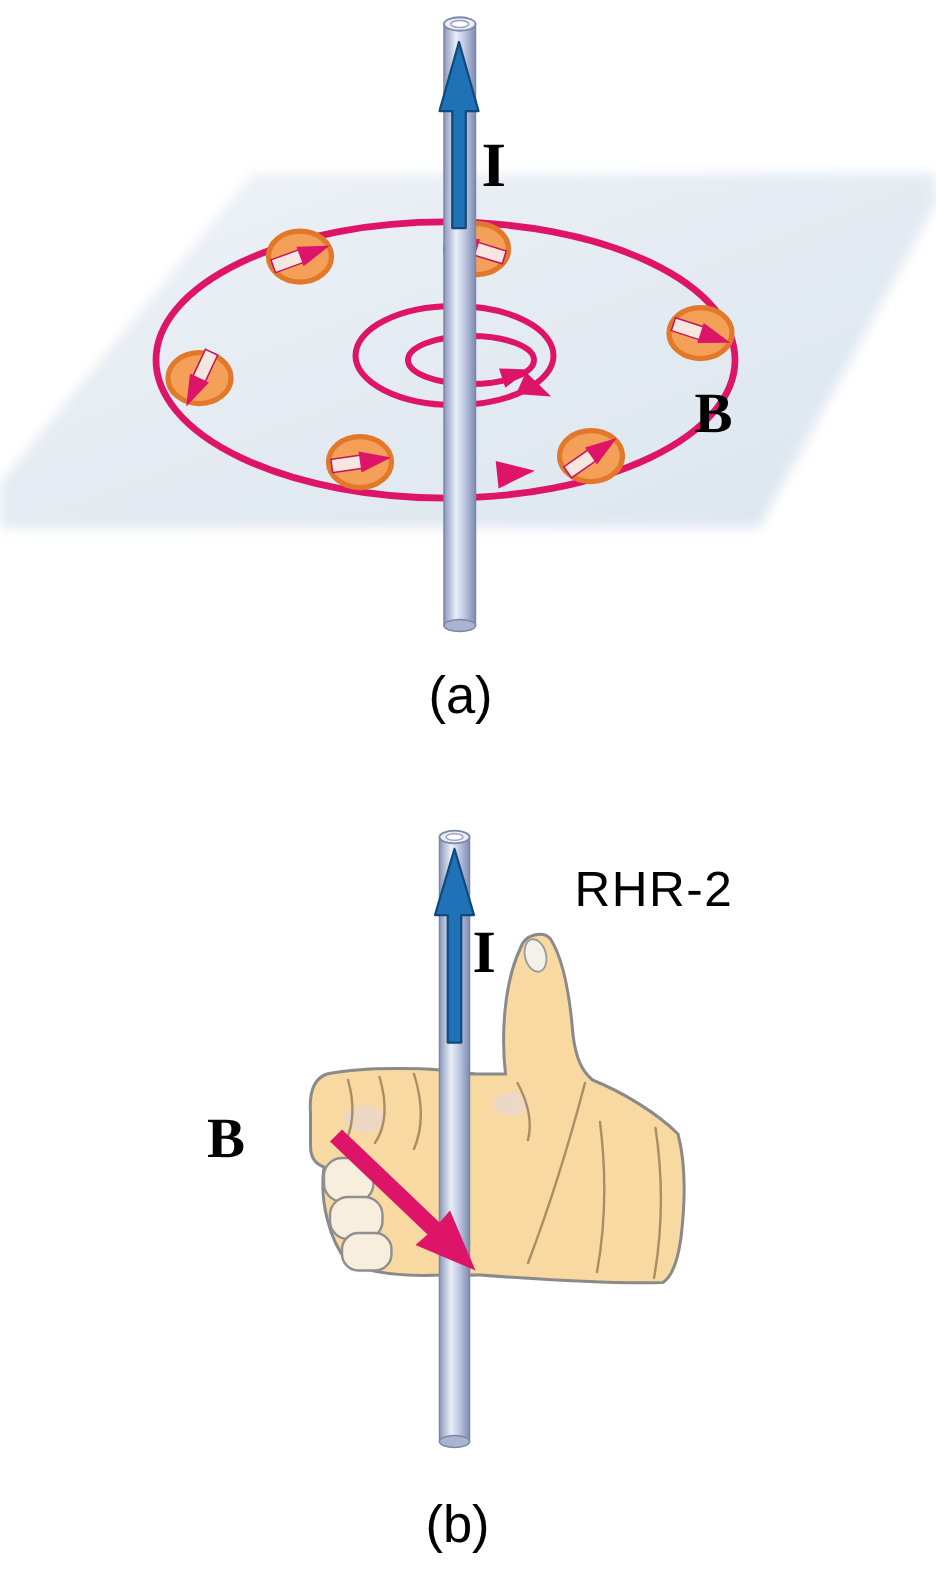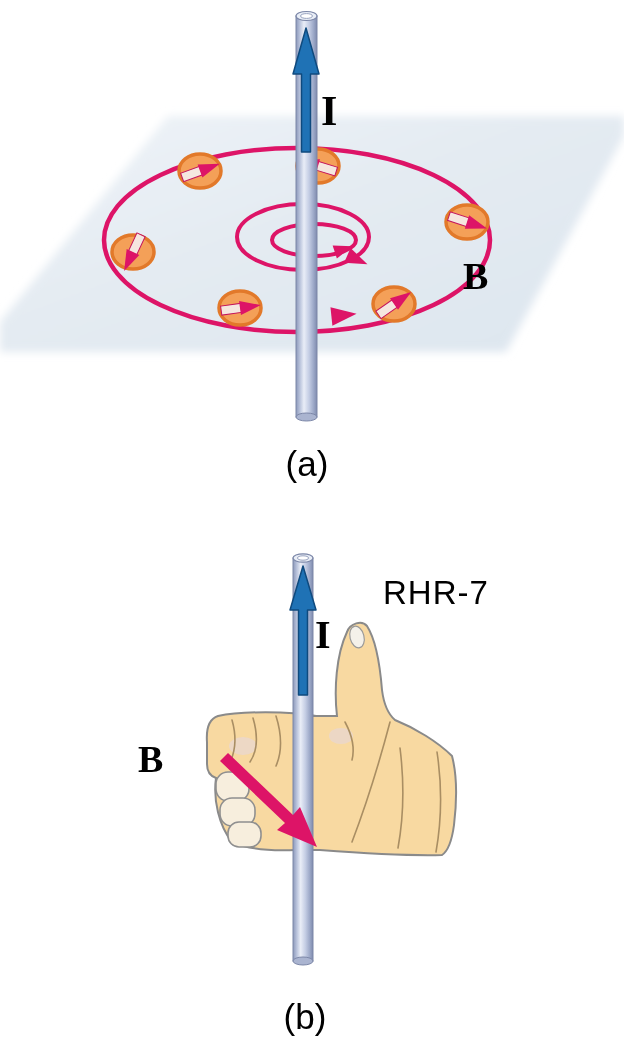--- a/index.html
+++ b/index.html
@@ -165,18 +165,18 @@
 
     <polygon points="303,566 316,610 307.5,610 307.5,695 298.5,695 298.5,610 290,610" fill="#1f72b5" stroke="#0f4a7e" stroke-width="1.5" stroke-linejoin="round"></polygon>
 
     <polygon points="228,753 293,815 300,807 317,847 277,830 285,823 220,761" fill="#dd1467"></polygon>
   </svg>
 
   <div class="lbl lbl-serif lbl-current-a">I</div>
   <div class="lbl lbl-serif lbl-field-a">B</div>
   <div class="lbl lbl-sans caption-a">(a)</div>
 
-  <div class="lbl lbl-sans lbl-rule">RHR-7</div>
+  <div class="lbl lbl-sans lbl-rule">RHR-2</div>
   <div class="lbl lbl-serif lbl-current-b">I</div>
   <div class="lbl lbl-serif lbl-field-b">B</div>
   <div class="lbl lbl-sans caption-b">(b)</div>
 
 </div>
 
 </body></html>

